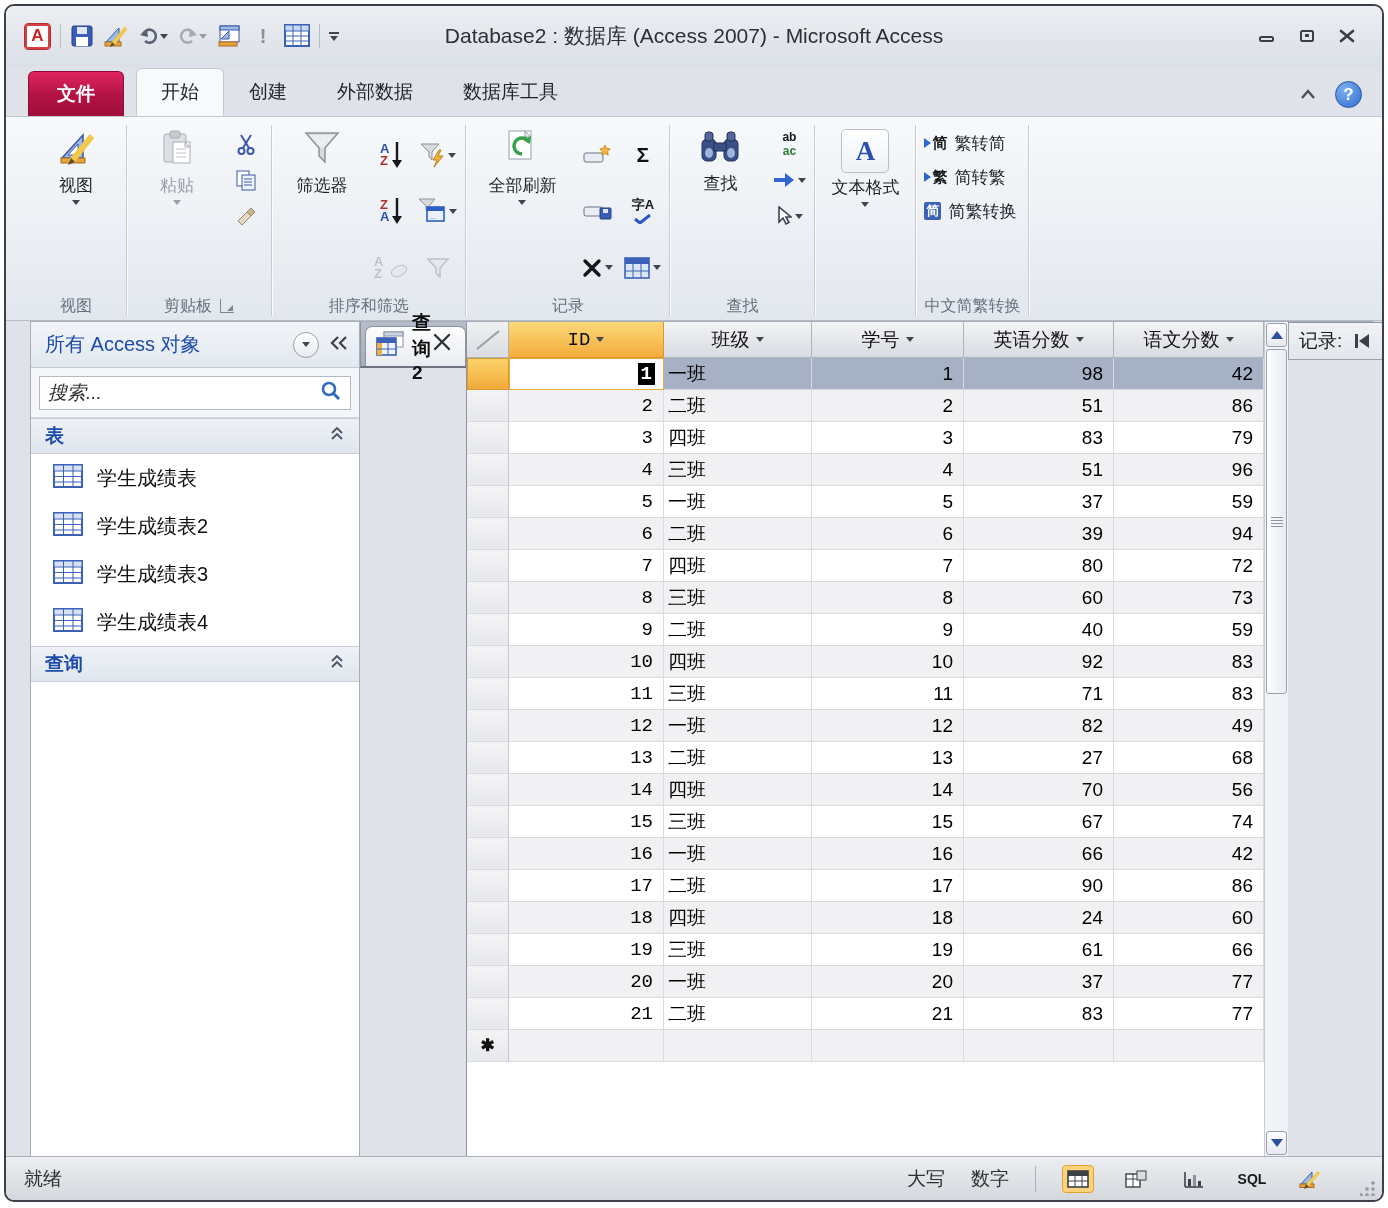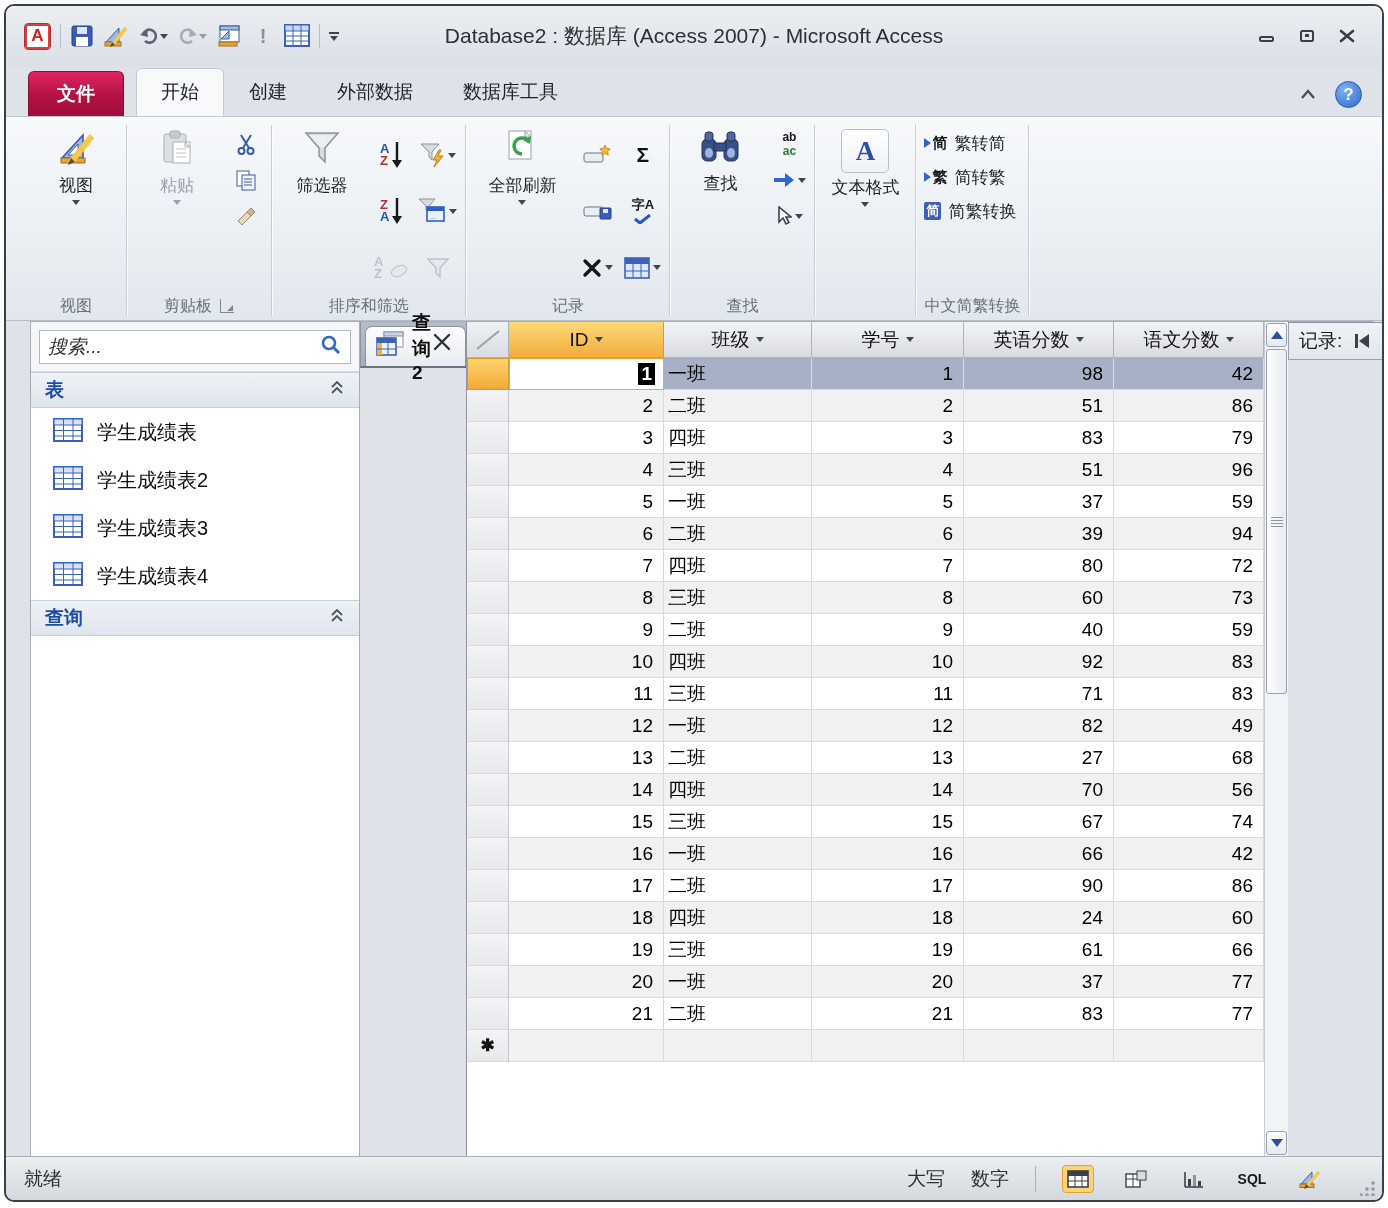--- a/index.html
+++ b/index.html
@@ -94,21 +94,21 @@
   
   .sheetwrap{flex:1;display:flex;min-height:0;border-left:1px solid #8d93a0;background:#fff;}
   .sheet{flex:1;display:flex;flex-direction:column;min-width:0;overflow:hidden;}
   .thead{display:flex;height:36px;flex:none;}
   .corner{width:42px;flex:none;background:linear-gradient(#f0f1f3,#d9dce1);border-right:1px solid #aeb2bb;border-bottom:1px solid #aeb2bb;
     display:flex;align-items:center;justify-content:center;}
   .th{display:flex;align-items:center;justify-content:center;gap:6px;font-size:19px;color:#111;
     background:linear-gradient(#f3f4f6,#d8dbe1);border-right:1px solid #aeb2bb;border-bottom:1px solid #aeb2bb;flex:none;}
   .th.hot{background:linear-gradient(#fcd979,#f3ac3c);border-color:#d8992e;}
   .th.cf{flex:1;border-right:none;}
-  .c1{width:155px;} .c2{width:148px;} .c3{width:152px;} .c4{width:150px;} .c5{width:150px;}
+  .c1{width:155px;font-family:Liberation Mono, monospace;} .c2{width:148px;} .c3{width:152px;} .c4{width:150px;} .c5{width:150px;}
   .tbody{flex:1;display:flex;flex-direction:column;overflow:hidden;}
   .trow{display:flex;height:32px;flex:none;background:#fff;}
   .trow.alt .cell{background:#f1f1f4;}
   .rowsel{width:42px;flex:none;background:linear-gradient(#f4f4f6,#e7e8ec);border-right:1px solid #c4c6cc;border-bottom:1px solid #d8dade;
     display:flex;align-items:center;justify-content:center;font-size:17px;font-weight:bold;color:#111;}
   .rowsel.cur{background:linear-gradient(#fcd36a,#f3a93a);border:1px solid #d8992e;}
   .cell{border-right:1px solid #d8dade;border-bottom:1px solid #d8dade;font-size:19px;color:#000;
     display:flex;align-items:center;flex:none;}
   .cell.num{justify-content:flex-end;padding-right:10px;}
   .cell.txt{justify-content:flex-start;padding-left:4px;}
@@ -547,20 +547,31 @@
           <span>中文简繁转换</span>
         </div>
     </div>
     <div class="gdiv"></div>
     <div style="flex:1"></div>
   </div>
 
   <div class="main">
 
     <div class="navpane">
+      <div class="nav-head">
+        <span class="nav-title">所有 Access 对象</span>
+        <span class="circbtn">
+            <span class="ddt"></span>
+          </span>
+        <span>
+          <svg width="20" height="16" viewBox="0 0 20 16">
+              <path d="M9 2 L3 8 L9 14 M17 2 L11 8 L17 14" fill="none" stroke="#3c4148" stroke-width="2.2"></path>
+            </svg>
+        </span>
+      </div>
       <div class="nav-search">
         <div class="searchbox">
           <span class="searchtext">搜索...</span>
           <span>
             <svg width="22" height="22" viewBox="0 0 22 22">
                 <circle cx="9" cy="9" r="6" fill="none" stroke="#2f6bbf" stroke-width="2.6"></circle>
                 <line x1="13.5" y1="13.5" x2="19" y2="19" stroke="#2f6bbf" stroke-width="3"></line>
               </svg>
           </span>
         </div>

